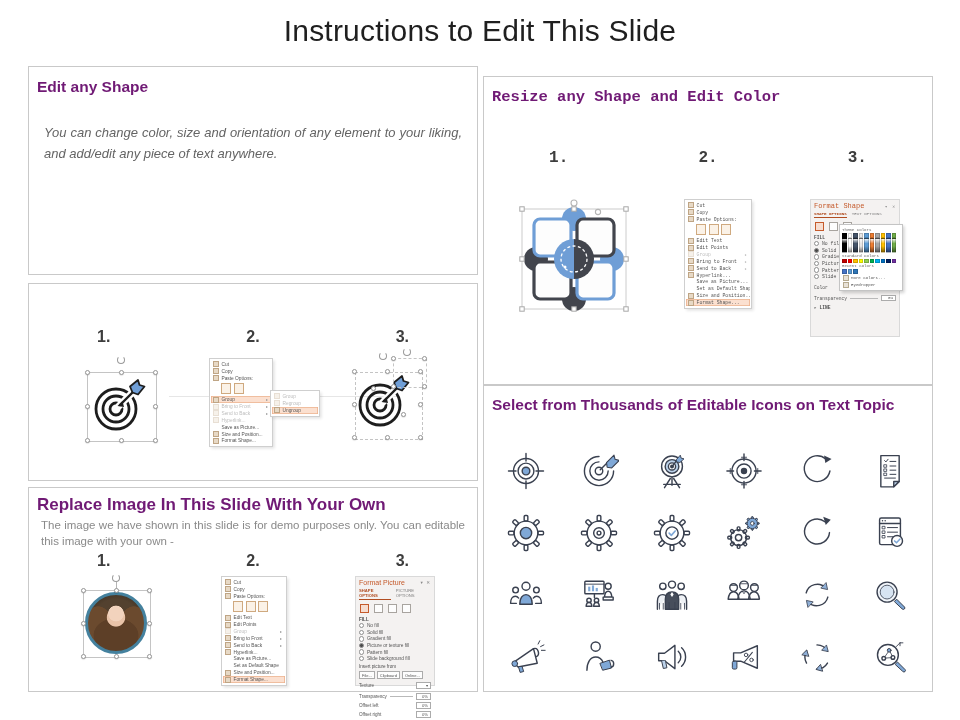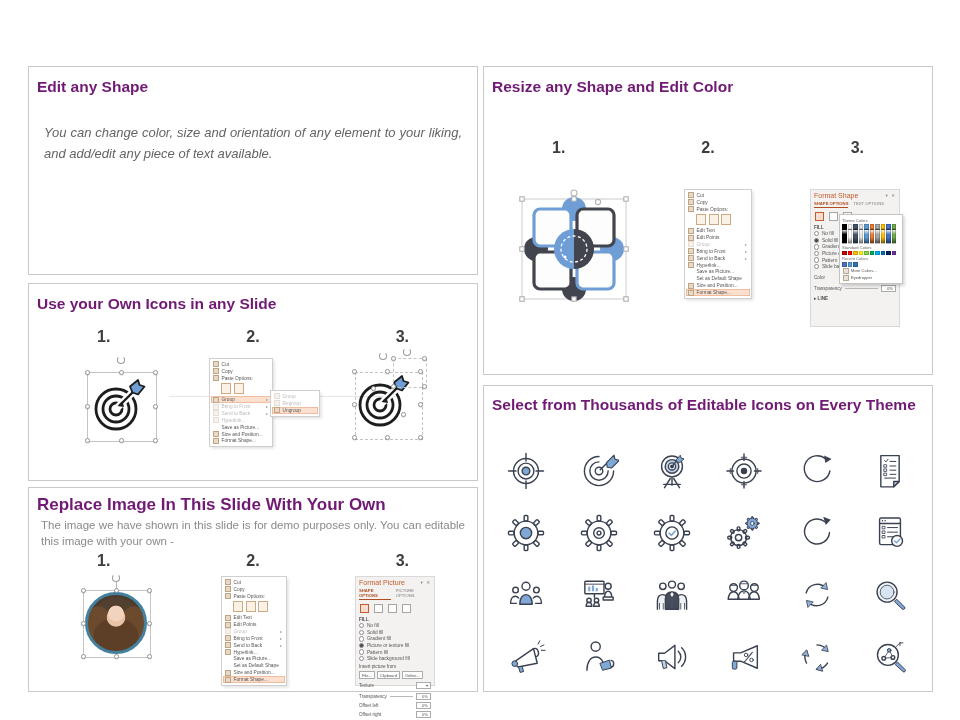--- a/index.html
+++ b/index.html
@@ -77,28 +77,28 @@
   
   .icon-grid{position:absolute;display:grid;grid-template-columns:repeat(6,1fr);grid-auto-rows:62px;}
   .icell{display:flex;align-items:center;justify-content:center;}
   .icell svg{width:40px;height:40px;stroke:#3a4150;stroke-width:1.7;fill:none;stroke-linecap:round;stroke-linejoin:round;}
   .bigicon svg{stroke:#1d1d1d;fill:none;stroke-linecap:round;stroke-linejoin:round;}
 </style>
 </head>
 <body>
 
 <div class="slide">
+  <div class="slide-title">Instructions to Edit This Slide</div>
 
   <section class="panel" style="left:28px;top:66px;width:450px;height:209px;">
     <h2>Edit any Shape</h2>
-    <p class="body-text">You can change color, size and orientation of any element to your liking, and add/edit any piece of text available.</p>
+    <p class="body-text">You can change color, size and orientation of any element to your liking, and add/edit any piece of text anywhere.</p>
   </section>
 
   <section class="panel" style="left:28px;top:283px;width:450px;height:198px;">
-    <h2>Use your Own Icons in any Slide</h2>
     <div class="steps-row" style="top:44px;">
       <span>1.</span>
       <span>2.</span>
       <span>3.</span>
     </div>
     <div class="guide" style="left:140px;top:112px;width:230px;"></div>
 
     <div style="position:absolute;left:46px;top:72px;width:100px;height:110px;">
       <span class="rot" style="left:42px;top:0;"></span>
       <div class="selrect" style="left:12px;top:16px;width:68px;height:68px;"></div>
@@ -341,21 +341,21 @@
         <span class="box" style="margin-left:auto;">0%</span>
       </div>
       <div class="kv" style="padding-top:0;">
         <span>Offset right</span>
         <span class="box" style="margin-left:auto;">0%</span>
       </div>
 
     </div>
   </section>
 
-  <section class="panel" style="left:483px;top:66px;width:450px;height:309px;">
+  <section class="panel" style="left:483px;top:76px;width:450px;height:309px;font-family:Liberation Mono, monospace;">
     <h2>Resize any Shape and Edit Color</h2>
     <div class="steps-row" style="top:72px;">
       <span>1.</span>
       <span>2.</span>
       <span>3.</span>
     </div>
 
     <div style="position:absolute;left:28px;top:118px;">
       <svg viewBox="0 0 124 124" width="124" height="124">
         <g fill="none">
@@ -535,21 +535,21 @@
           </div>
         <div class="row">
             <b></b>
             <span>Eyedropper</span>
           </div>
       </div>
     </div>
   </section>
 
   <section class="panel" style="left:483px;top:385px;width:450px;height:307px;">
-    <h2 style="margin-top:10px;">Select from  Thousands of Editable Icons on Every Theme</h2>
+    <h2 style="margin-top:10px;">Select from  Thousands of Editable Icons on Text Topic</h2>
     <div class="icon-grid" style="left:6px;top:54px;width:436px;">
         <div class="icell">
           <svg viewBox="0 0 48 48">
             <circle cx="24" cy="24" r="15"></circle>
             <circle cx="24" cy="24" r="9.5"></circle>
             <circle cx="24" cy="24" r="4.6" fill="#7fa8d7"></circle>
             <path d="M24 3v9M24 36v9M3 24h9M36 24h9"></path>
           </svg>
         </div>
         <div class="icell">

